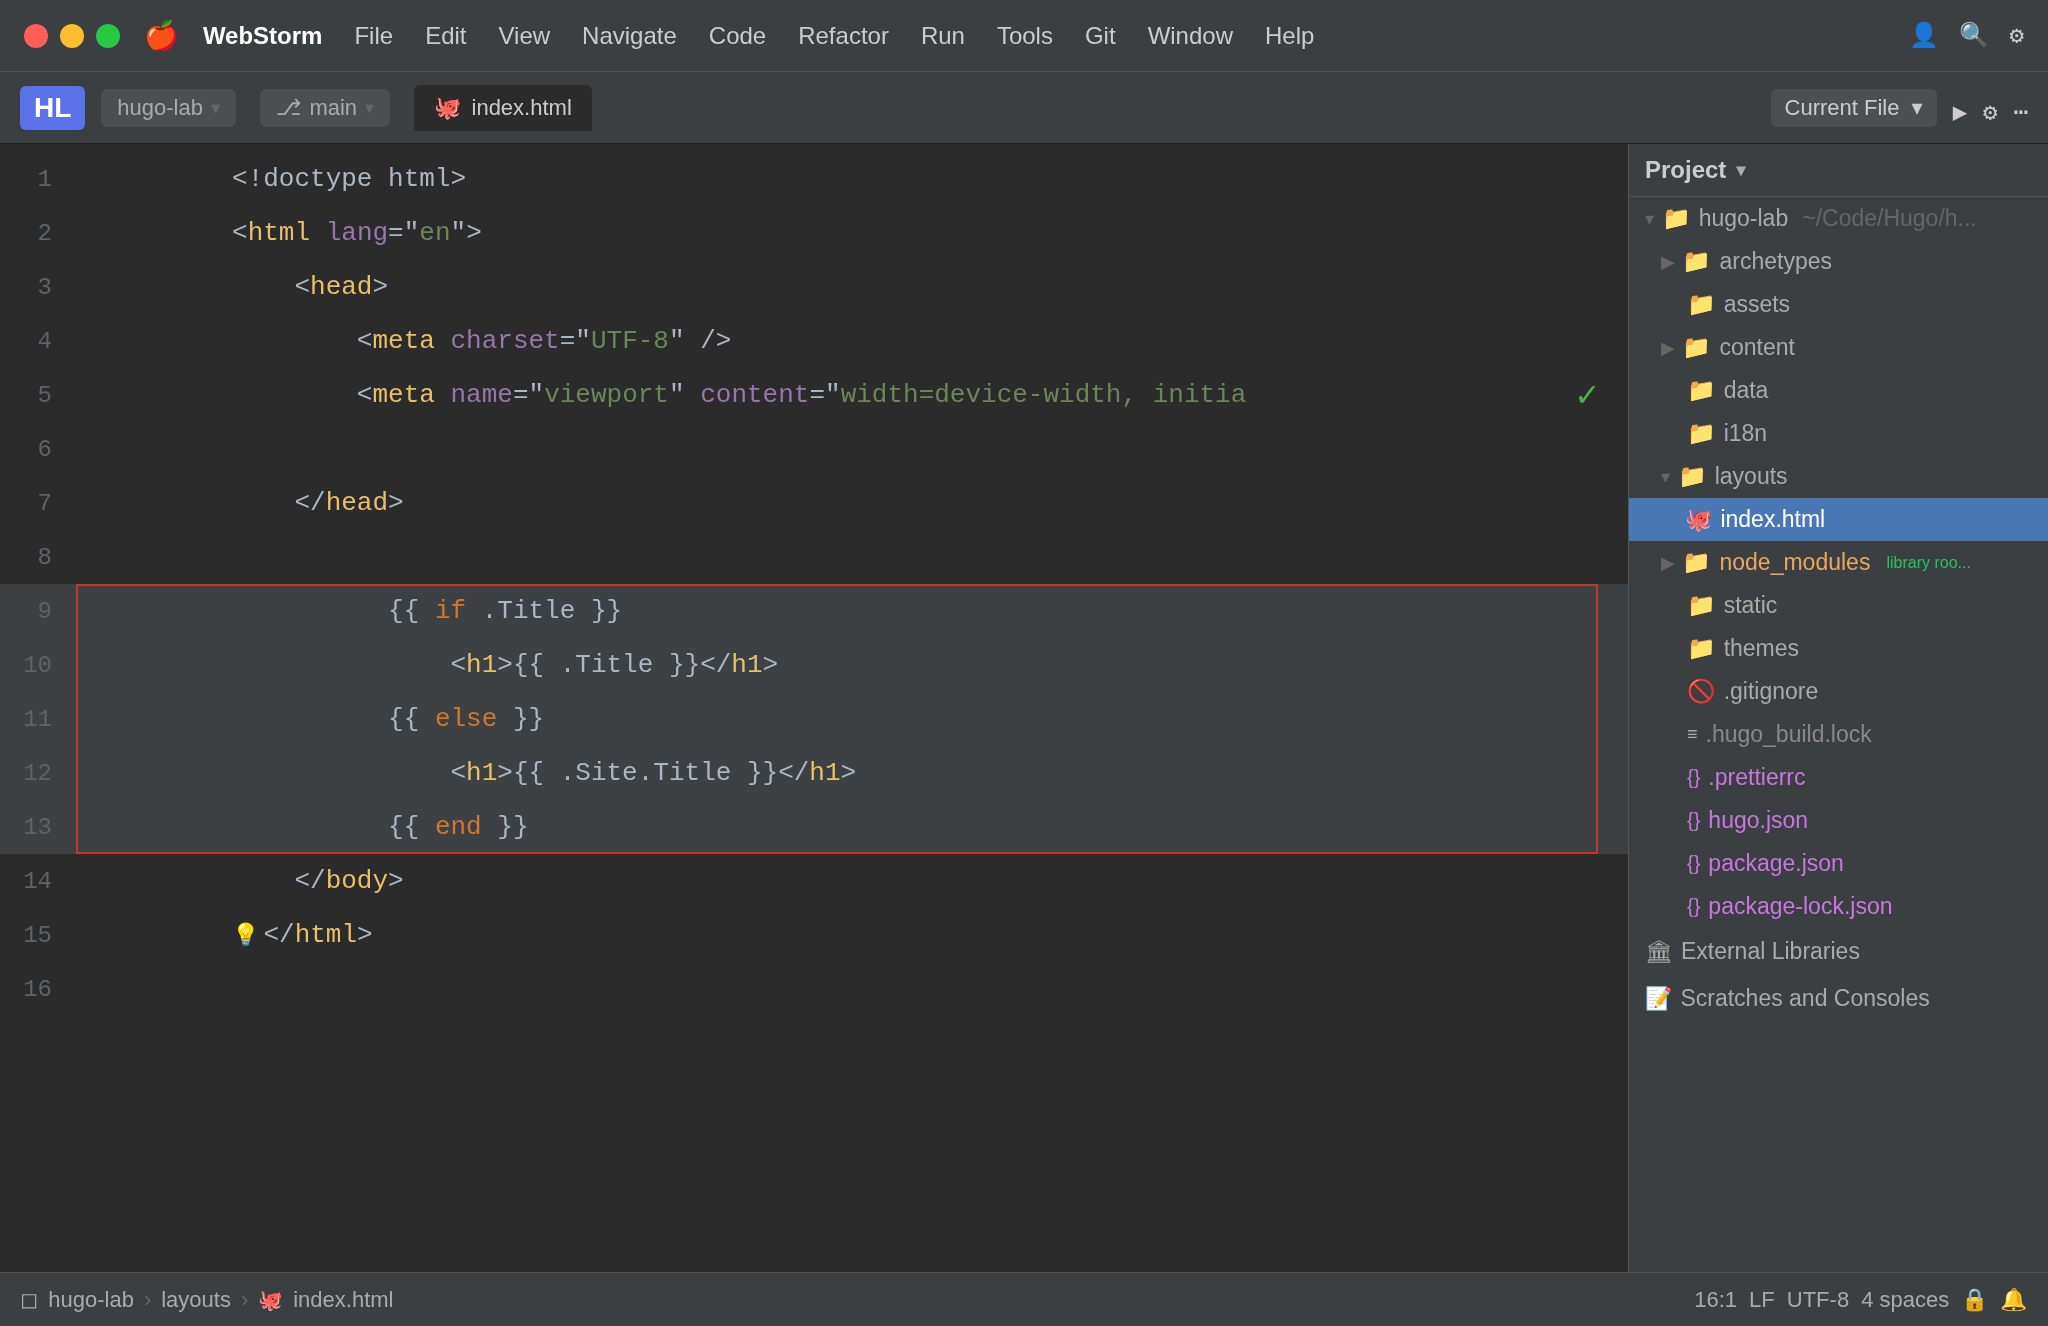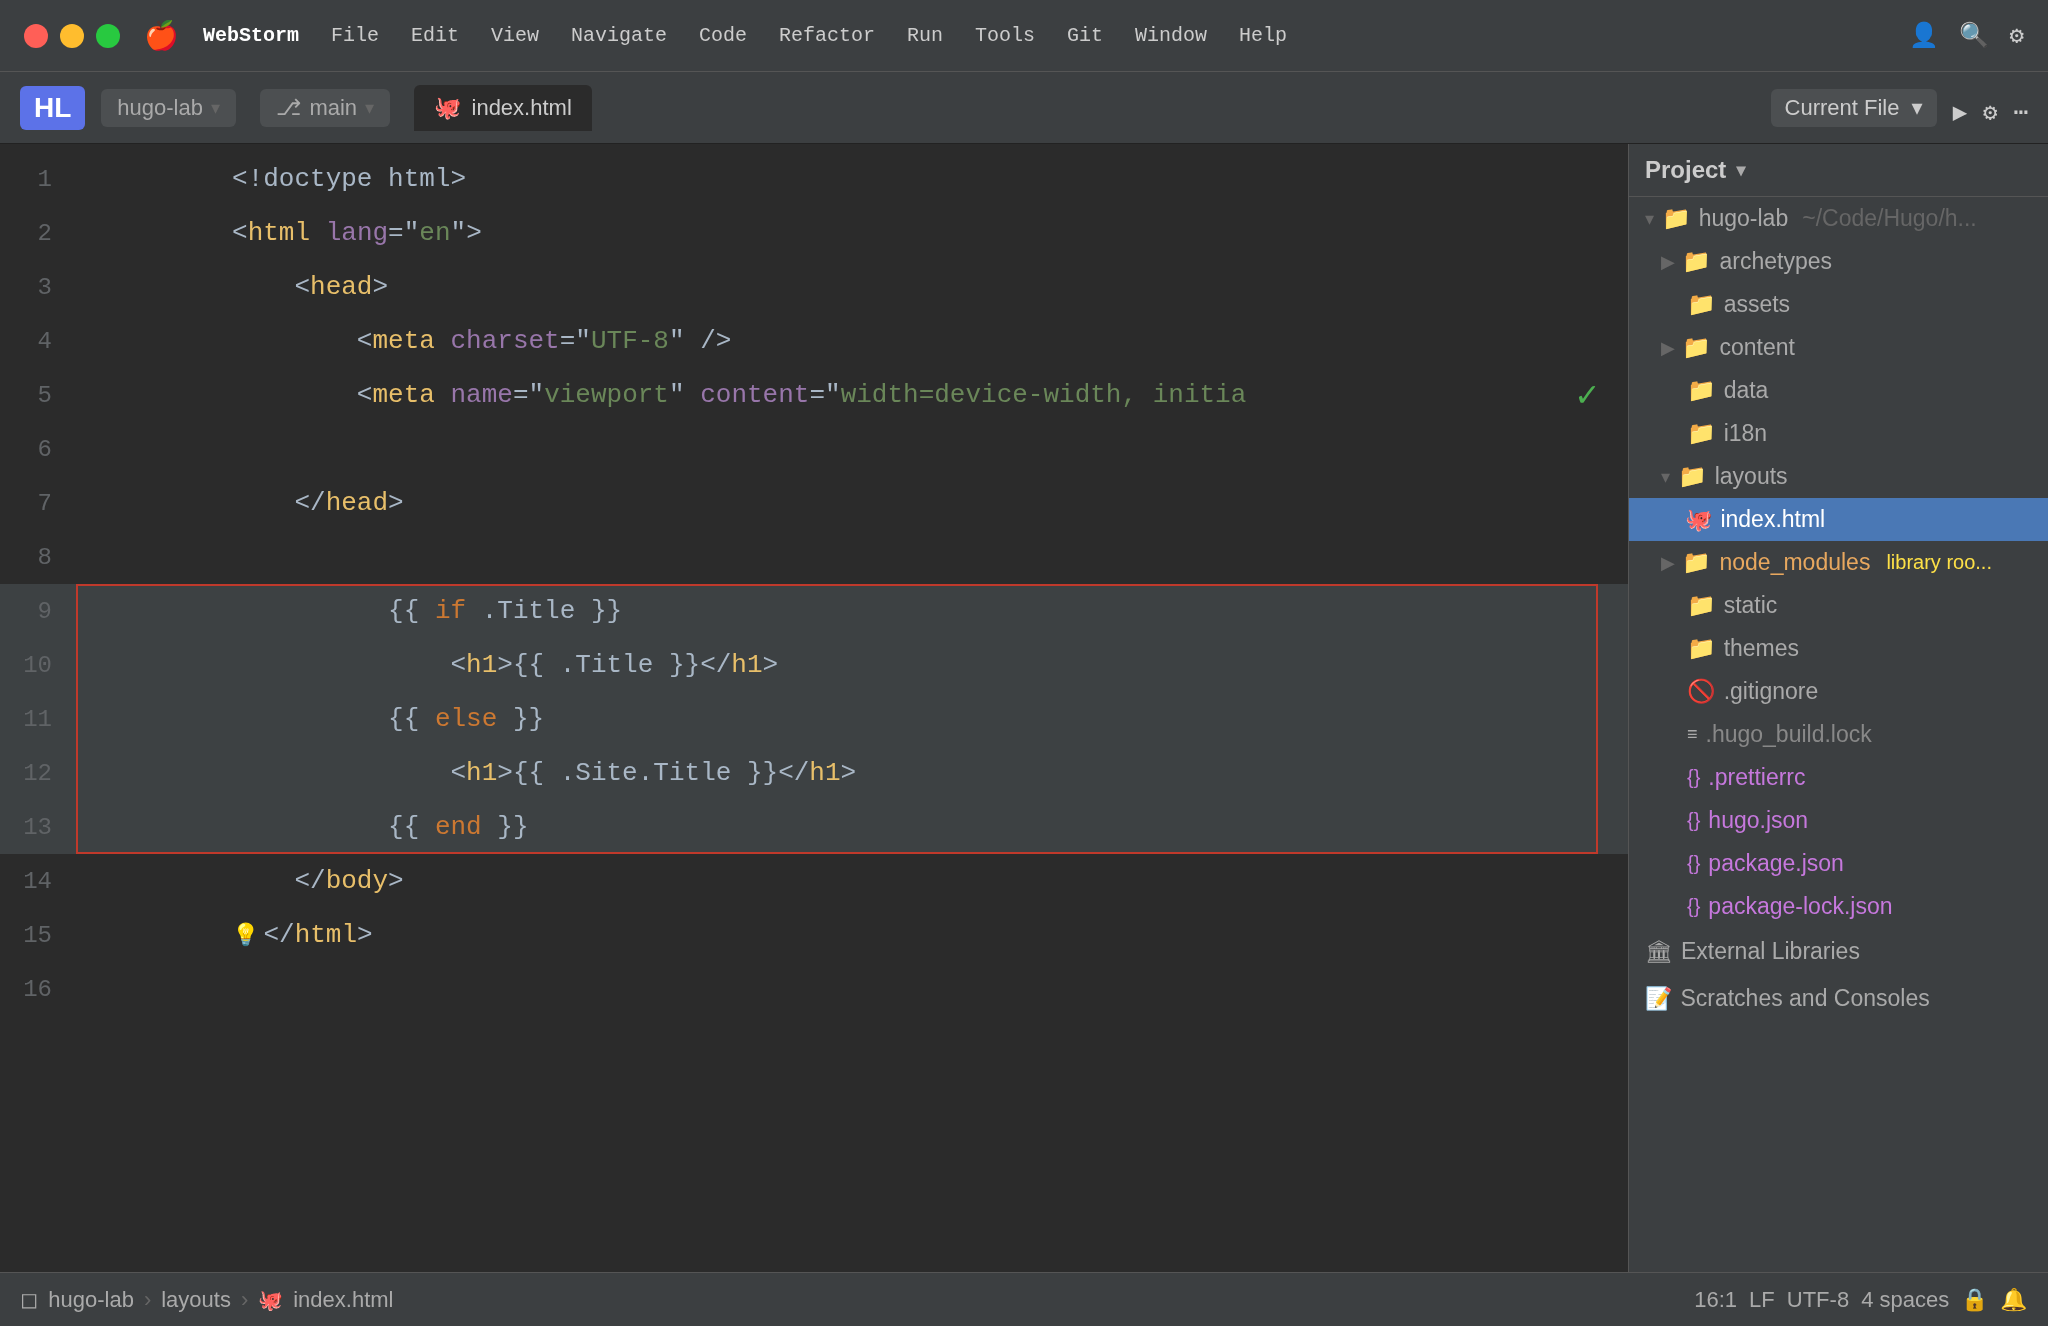--- a/index.html
+++ b/index.html
@@ -42,22 +42,22 @@
       margin-right: 8px;
       color: #ccc;
     }
     .menu-items {
       display: flex;
       gap: 32px;
       align-items: center;
     }
     .menu-item {
       color: #ccc;
-      font-size: 20px;
-      font-family: Liberation Mono, monospace;
+      font-size: 24px;
+      font-family: Liberation Sans, sans-serif;
       cursor: pointer;
     }
     .menu-item.active { color: #fff; font-weight: 600; }
 
     .titlebar-right {
       margin-left: auto;
       display: flex;
       align-items: center;
       gap: 20px;
     }
@@ -199,22 +199,22 @@
       background: #4a78b5;
       color: #fff;
     }
     .tree-indent-1 { padding-left: 32px; }
     .tree-indent-2 { padding-left: 56px; }
 
     .node-modules-label {
       color: #e8a85f;
     }
     .node-modules-sub {
-      color: #fde047;
-      font-size: 20px;
+      color: #22c55e;
+      font-size: 16px;
     }
     .external-libs {
       display: flex;
       align-items: center;
       gap: 8px;
       padding: 10px 16px;
       font-size: 23px;
       color: #aaa;
       cursor: pointer;
     }

